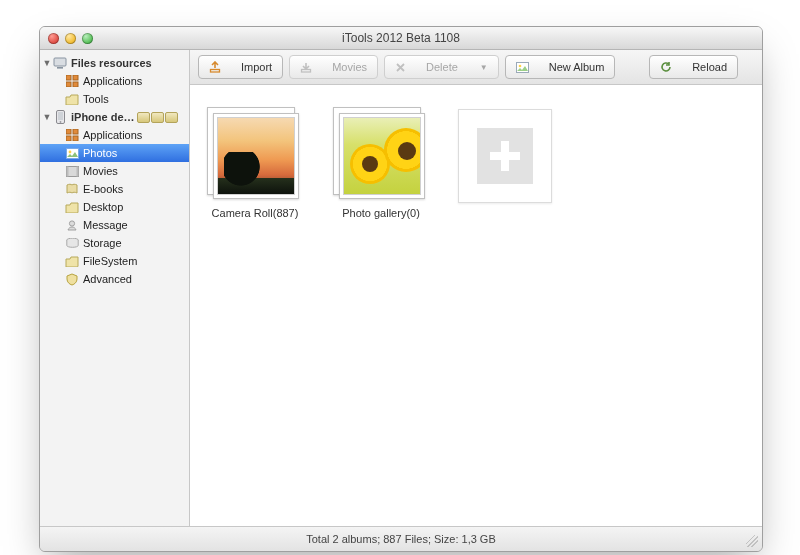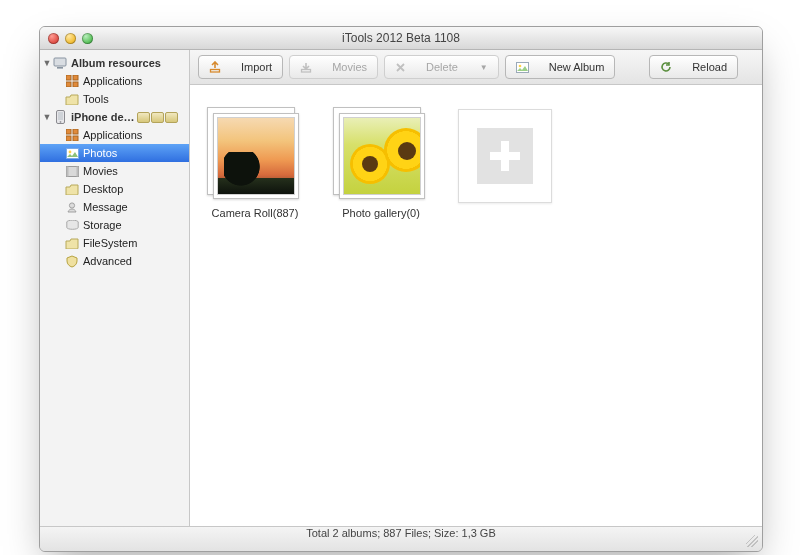--- a/index.html
+++ b/index.html
@@ -240,20 +240,21 @@
     background: #ffffff;
   }
   .plus::before { left: 11px; top: 0;  width: 8px;  height: 30px; }
   .plus::after  { left: 0;   top: 11px; width: 30px; height: 8px;  }
   
   .statusbar {
     height: 24px;
     border-top: 1px solid #c7c7c7;
     background: linear-gradient(#f4f4f4, #e3e3e3);
     display: flex;
+    align-items: center;
     justify-content: center;
     font-size: 11px;
     color: #444;
   }
   .resize-grip {
     position: absolute;
     right: 4px; bottom: 4px;
     width: 12px; height: 12px;
     opacity: .5;
     background:
@@ -282,21 +283,21 @@
     <div class="sidebar">
 
       <div class="tree-row section">
         <span class="tw">▼</span>
         <span class="ic">
           <svg width="14" height="12" viewBox="0 0 14 12">
                 <rect x="1" y="1" width="12" height="8" rx="1" fill="#d9dde2" stroke="#8893a0"></rect>
                 <rect x="4" y="10" width="6" height="1.6" fill="#8893a0"></rect>
               </svg>
         </span>
-        <span class="lbl">Album resources</span>
+        <span class="lbl">Files resources</span>
       </div>
       <div class="tree-children">
         <div class="tree-row">
           <span class="tw"></span>
           <span class="ic">
             <svg width="13" height="12" viewBox="0 0 13 12">
                   <rect x="0" y="0" width="5" height="5" fill="#e08a3a" stroke="#a86521"></rect>
                   <rect x="7" y="0" width="5" height="5" fill="#e08a3a" stroke="#a86521"></rect>
                   <rect x="0" y="7" width="5" height="5" fill="#e08a3a" stroke="#a86521"></rect>
                   <rect x="7" y="7" width="5" height="5" fill="#e08a3a" stroke="#a86521"></rect>
@@ -362,20 +363,29 @@
                   <rect x="0.5" y="0.5" width="12" height="10" fill="#d9d9d9" stroke="#9a9a9a"></rect>
                   <rect x="0.5" y="0.5" width="2" height="10" fill="#bcbcbc"></rect>
                   <rect x="10.5" y="0.5" width="2" height="10" fill="#bcbcbc"></rect>
                 </svg>
           </span>
           <span class="lbl">Movies</span>
         </div>
         <div class="tree-row">
           <span class="tw"></span>
           <span class="ic">
+            <svg width="12" height="12" viewBox="0 0 12 12">
+                  <path d="M1 2c2-1 4-1 5 0 1-1 3-1 5 0v8c-2-1-4-1-5 0-1-1-3-1-5 0z" fill="#e9dca6" stroke="#b6a75c"></path>
+                </svg>
+          </span>
+          <span class="lbl">E-books</span>
+        </div>
+        <div class="tree-row">
+          <span class="tw"></span>
+          <span class="ic">
             <svg width="14" height="11" viewBox="0 0 14 11">
                   <path d="M1 3h4l1-2h7v9a1 1 0 0 1-1 1H1z" fill="#efe3a8" stroke="#b7a95a"></path>
                 </svg>
           </span>
           <span class="lbl">Desktop</span>
         </div>
         <div class="tree-row">
           <span class="tw"></span>
           <span class="ic">
             <svg width="12" height="12" viewBox="0 0 12 12">

